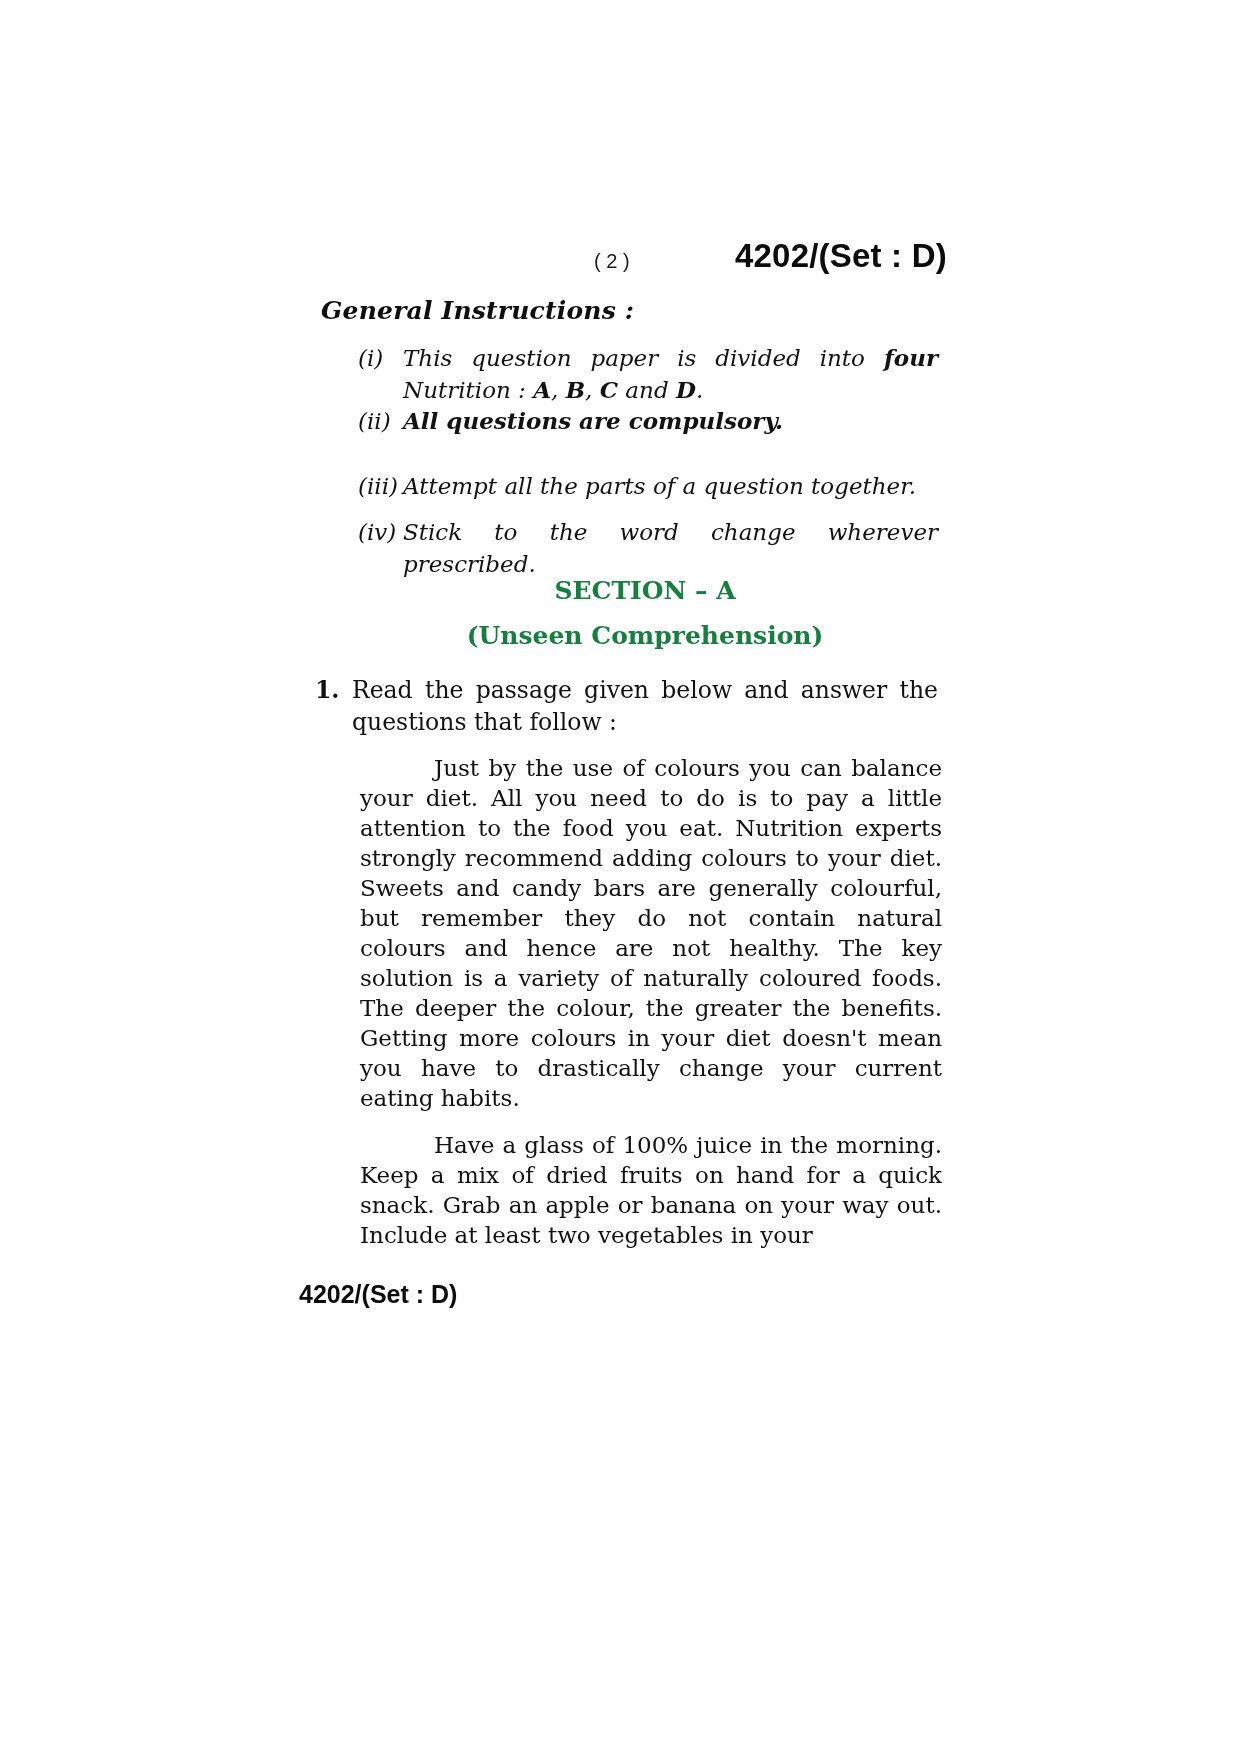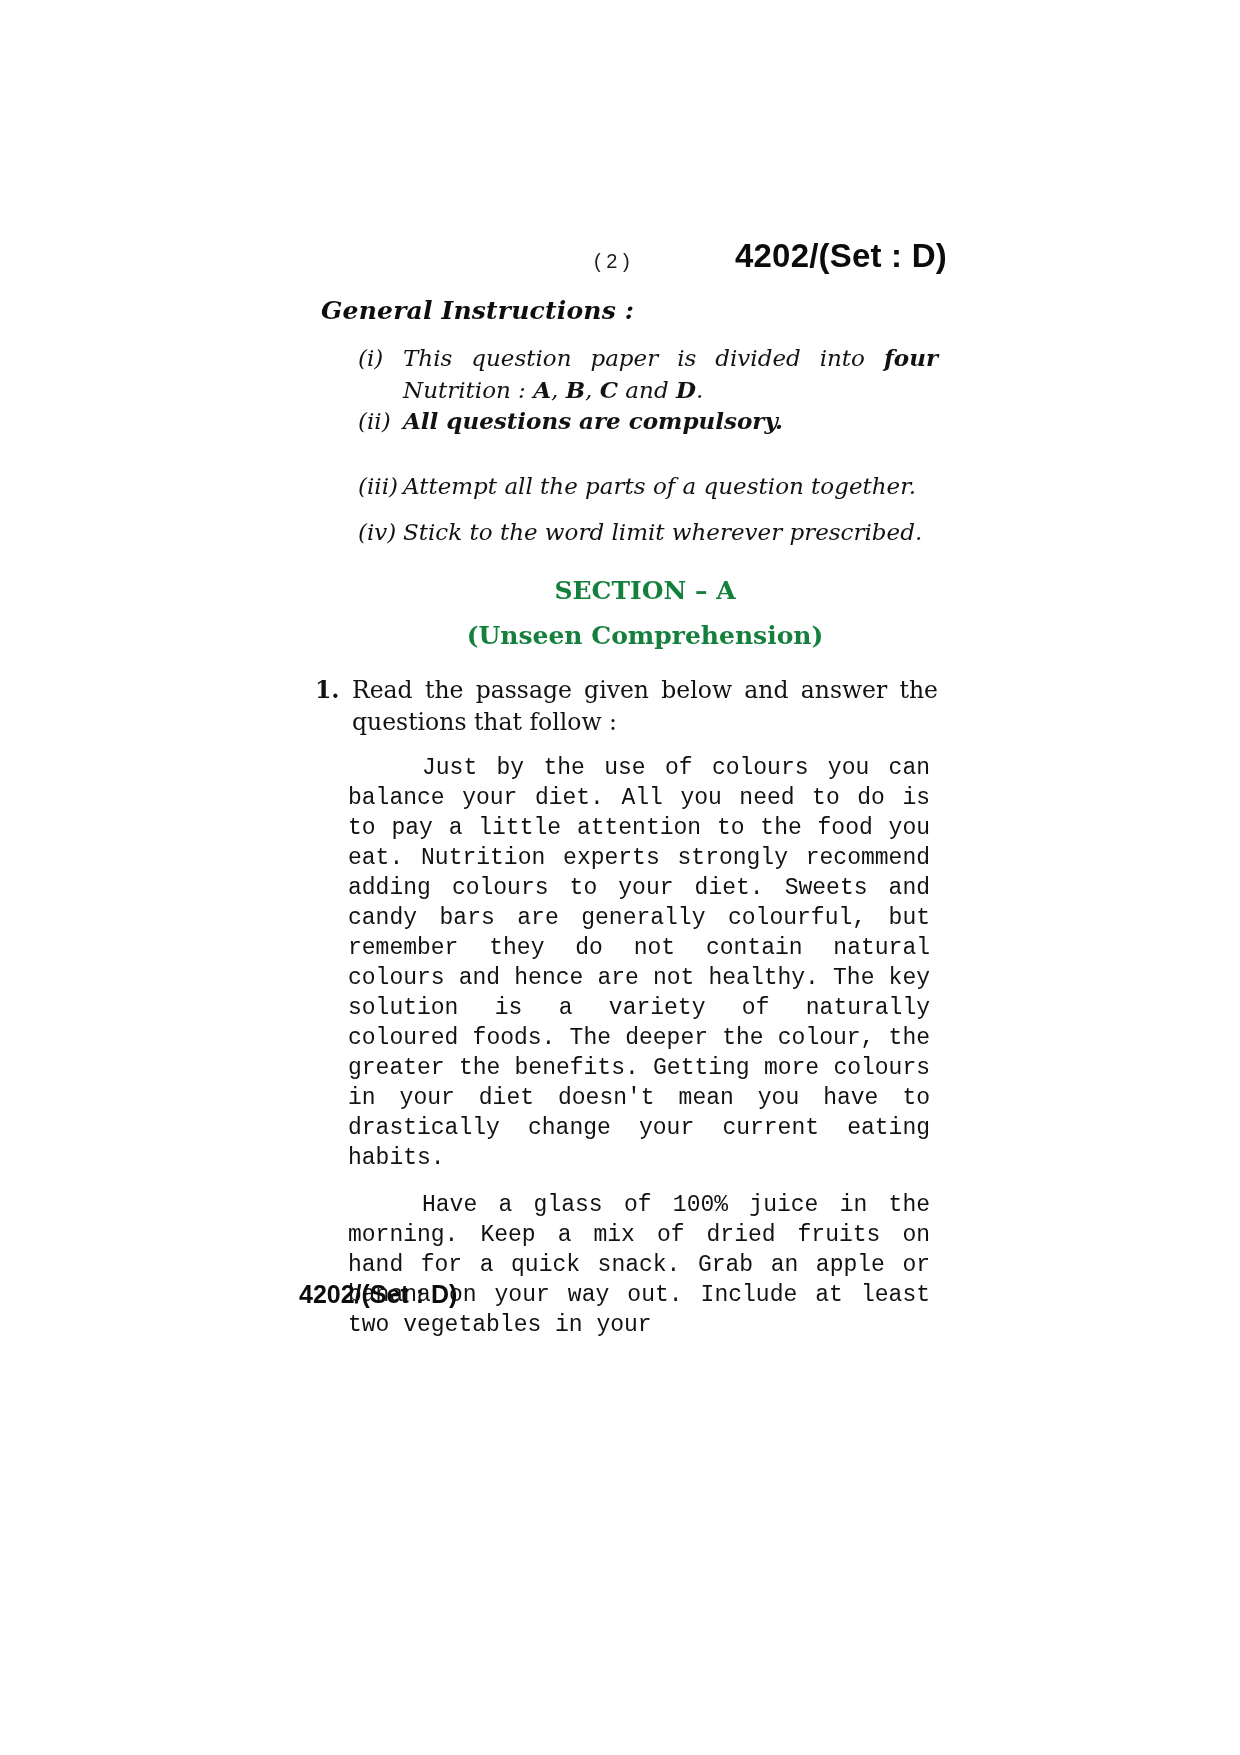--- a/index.html
+++ b/index.html
@@ -99,27 +99,26 @@
     flex: 0 0 37px;
     font-weight: 700;
   }
   .question .qtext {
     flex: 1 1 auto;
     text-align: justify;
   }
   
   .passage {
     position: absolute;
-    left: 348px;
+    left: 360px;
     top: 753px;
     width: 582px;
     font-size: 23px;
     line-height: 30px;
     color: #121212;
-    font-family: Liberation Mono, monospace;
   }
   .passage p {
     margin: 0 0 17px 0;
     text-align: justify;
     text-indent: 74px;
   }
   
   .footer-code {
     position: absolute;
     left: 299px;
@@ -151,21 +150,21 @@
     <span class="itext bd">All questions are compulsory.</span>
   </div>
 
   <div class="instr-item instr-iii">
     <span class="marker">(iii)</span>
     <span class="itext">Attempt all the parts of a question together.</span>
   </div>
 
   <div class="instr-item instr-iv">
     <span class="marker">(iv)</span>
-    <span class="itext">Stick to the word limit wherever prescribed.</span>
+    <span class="itext">Stick to the word change wherever prescribed.</span>
   </div>
 
   <div class="section-title">SECTION – A</div>
   <div class="section-subtitle">(Unseen Comprehension)</div>
 
   <div class="question">
     <span class="qnum">1.</span>
     <span class="qtext">Read the passage given below and answer the questions that follow :</span>
   </div>
 

